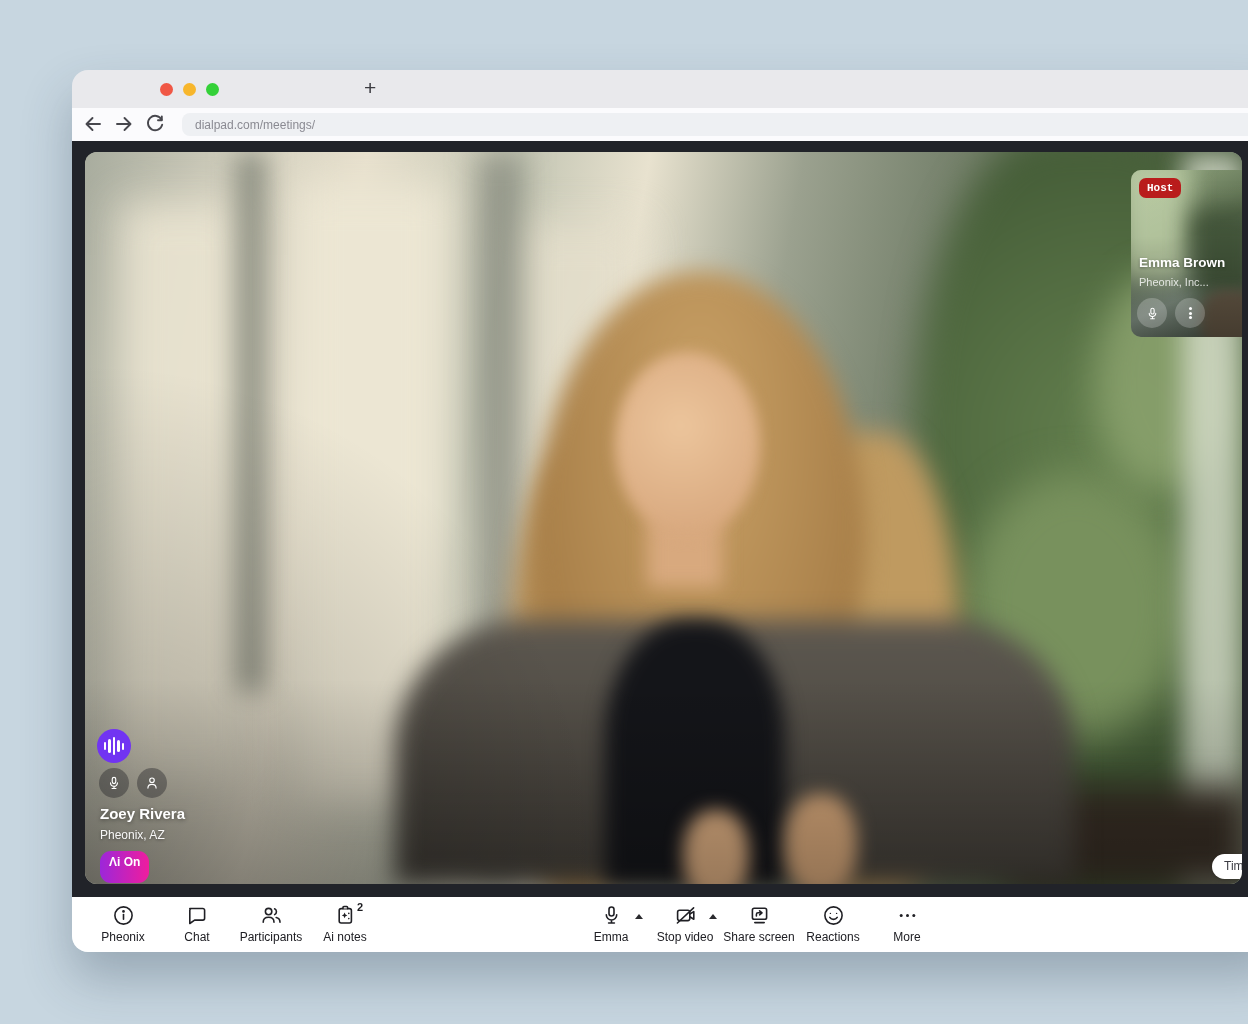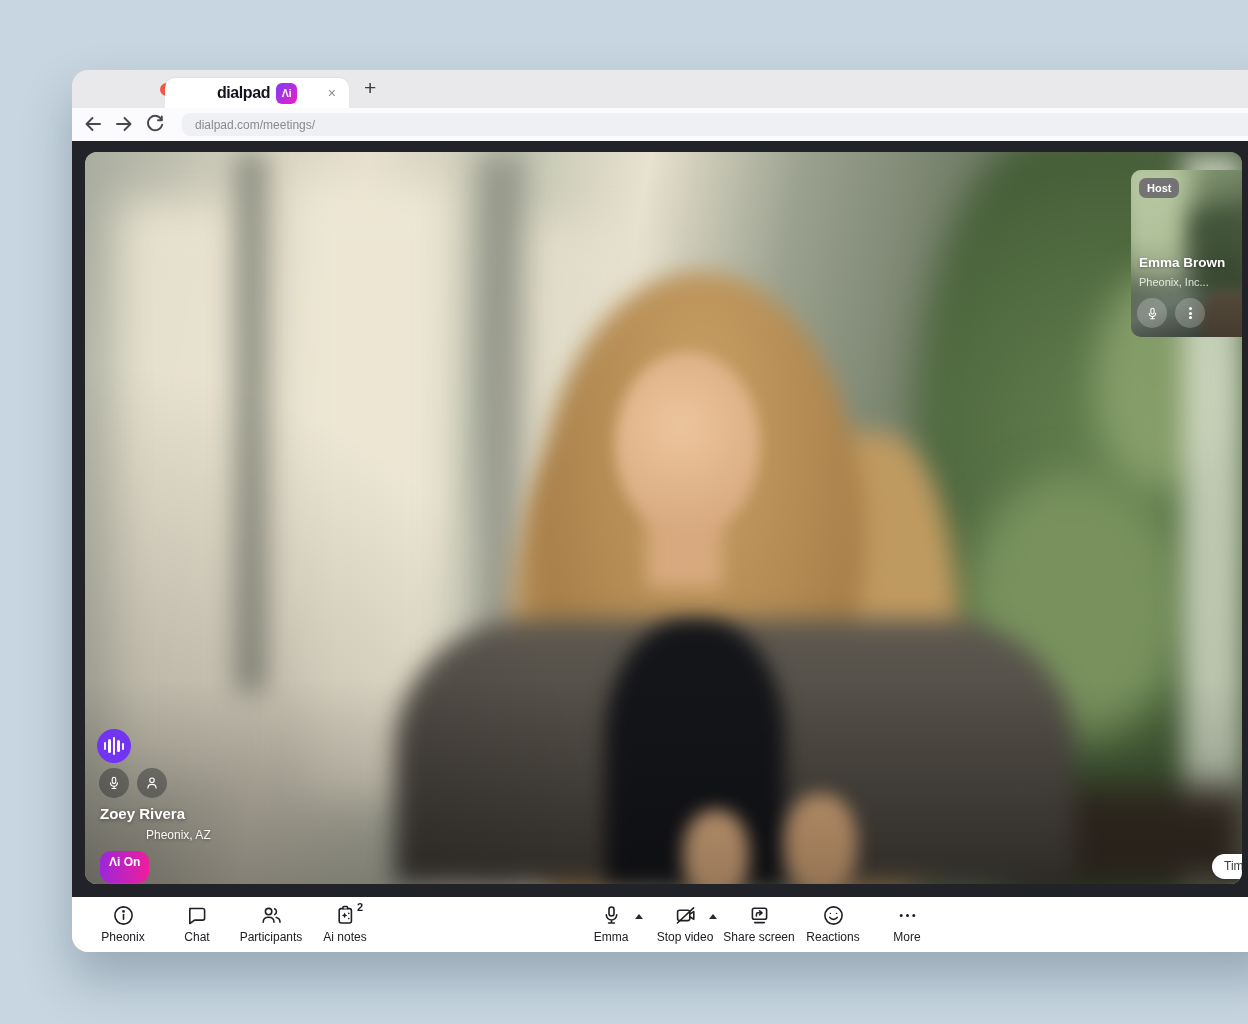--- a/index.html
+++ b/index.html
@@ -85,41 +85,41 @@
                background:#7134f2; display:flex; align-items:center; justify-content:center; gap:2px; }
   .wbar { width:2.6px; background:#fff; border-radius:2px; }
   .chip { position:absolute; top:616px; width:30px; height:30px; border-radius:50%;
           background:rgba(25,27,32,.38); display:flex; align-items:center; justify-content:center; }
   .chip svg { width:16px; height:16px; stroke:#fff; stroke-width:1.6; fill:none;
               stroke-linecap:round; stroke-linejoin:round; }
   .chip-mic { left:14px; } .chip-person { left:52px; }
   .speaker-name { position:absolute; left:15px; top:653px; font-size:15px; font-weight:bold;
                   color:#fff; text-shadow:0 1px 4px rgba(0,0,0,.45); }
   .speaker-loc { position:absolute; left:15px; top:676px; font-size:12px;
-                 color:rgba(255,255,255,.95); text-shadow:0 1px 3px rgba(0,0,0,.4);margin-left:46px; }
+                 color:rgba(255,255,255,.95); text-shadow:0 1px 3px rgba(0,0,0,.4); }
   .ai-badge { position:absolute; left:15px; top:699px; height:32px; padding:0 9px;
               border-radius:11px; background:linear-gradient(90deg,#9c27d9,#ef1d9e);
               color:#fff; font-size:12px; font-weight:bold; line-height:22px; }
 
   .timer-pill { position:absolute; left:1127px; top:702px; height:25px; padding:0 12px;
                 background:#fff; border-radius:13px; font-size:12px; color:#3c3c43;
                 line-height:25px; cursor:pointer; box-shadow:0 1px 3px rgba(0,0,0,.2); }
 
   
   .thumb { position:absolute; left:1046px; top:18px; width:120px; height:167px;
            border-radius:10px; overflow:hidden; cursor:pointer; }
   .th-base { inset:0; background:linear-gradient(155deg,#9eb38b 0%,#5e7151 42%,#8c9c8e 68%,#3f4a3c 100%); }
   .th-blob1 { left:-10px; top:-10px; width:70px; height:120px; background:#cfe0b6; filter:blur(12px); opacity:.8; }
   .th-blob2 { left:60px; top:40px; width:70px; height:90px; background:#44573b; filter:blur(12px); }
   .th-blob3 { left:70px; top:120px; width:60px; height:60px; border-radius:40%;
               background:#6a5c49; filter:blur(6px); }
   .th-shade { inset:0; background:linear-gradient(180deg,rgba(0,0,0,.05) 40%,rgba(0,0,0,.35) 100%); }
   .host-badge { position:absolute; left:8px; top:8px; height:20px; padding:0 8px;
-                background:#737373; border-radius:7px; color:#fff; font-size:11px;
-                font-weight:bold; line-height:20px; }
+                background:#b91c1c; border-radius:7px; color:#fff; font-size:11px;
+                font-weight:bold; line-height:20px;font-family:Liberation Mono, monospace; }
   .th-name { position:absolute; left:8px; top:85px; font-size:13.5px; font-weight:bold;
              color:#fff; text-shadow:0 1px 3px rgba(0,0,0,.4); }
   .th-co { position:absolute; left:8px; top:106px; font-size:11px; color:rgba(255,255,255,.8); }
   .th-btn { position:absolute; top:128px; width:30px; height:30px; border-radius:50%;
             background:rgba(255,255,255,.22); display:flex; align-items:center;
             justify-content:center; cursor:pointer; }
   .th-btn svg { width:15px; height:15px; stroke:#fff; stroke-width:1.6; fill:none;
                 stroke-linecap:round; stroke-linejoin:round; }
   .th-btn.b1 { left:6px; } .th-btn.b2 { left:44px; }
   .kdot { width:3px; height:3px; border-radius:50%; background:#fff; margin:1.2px 0; }
@@ -142,25 +142,20 @@
 </head>
 <body>
 
 <div class="window">
 
   <div class="titlebar">
     <div class="dots">
       <div class="dot r"></div>
       <div class="dot y"></div>
       <div class="dot g"></div>
-    </div>
-    <div class="tab">
-      <span class="brand">dialpad</span>
-      <span class="ai-chip">Ʌi</span>
-      <span class="tab-close">×</span>
     </div>
     <div class="newtab">+</div>
   </div>
 
   <div class="navbar">
     <div class="nav-ic" style="left:10px">
       <svg viewBox="0 0 22 22">
           <path d="M10.5 5 L4.5 11 L10.5 17 M4.8 11 H18"></path>
         </svg>
     </div>

